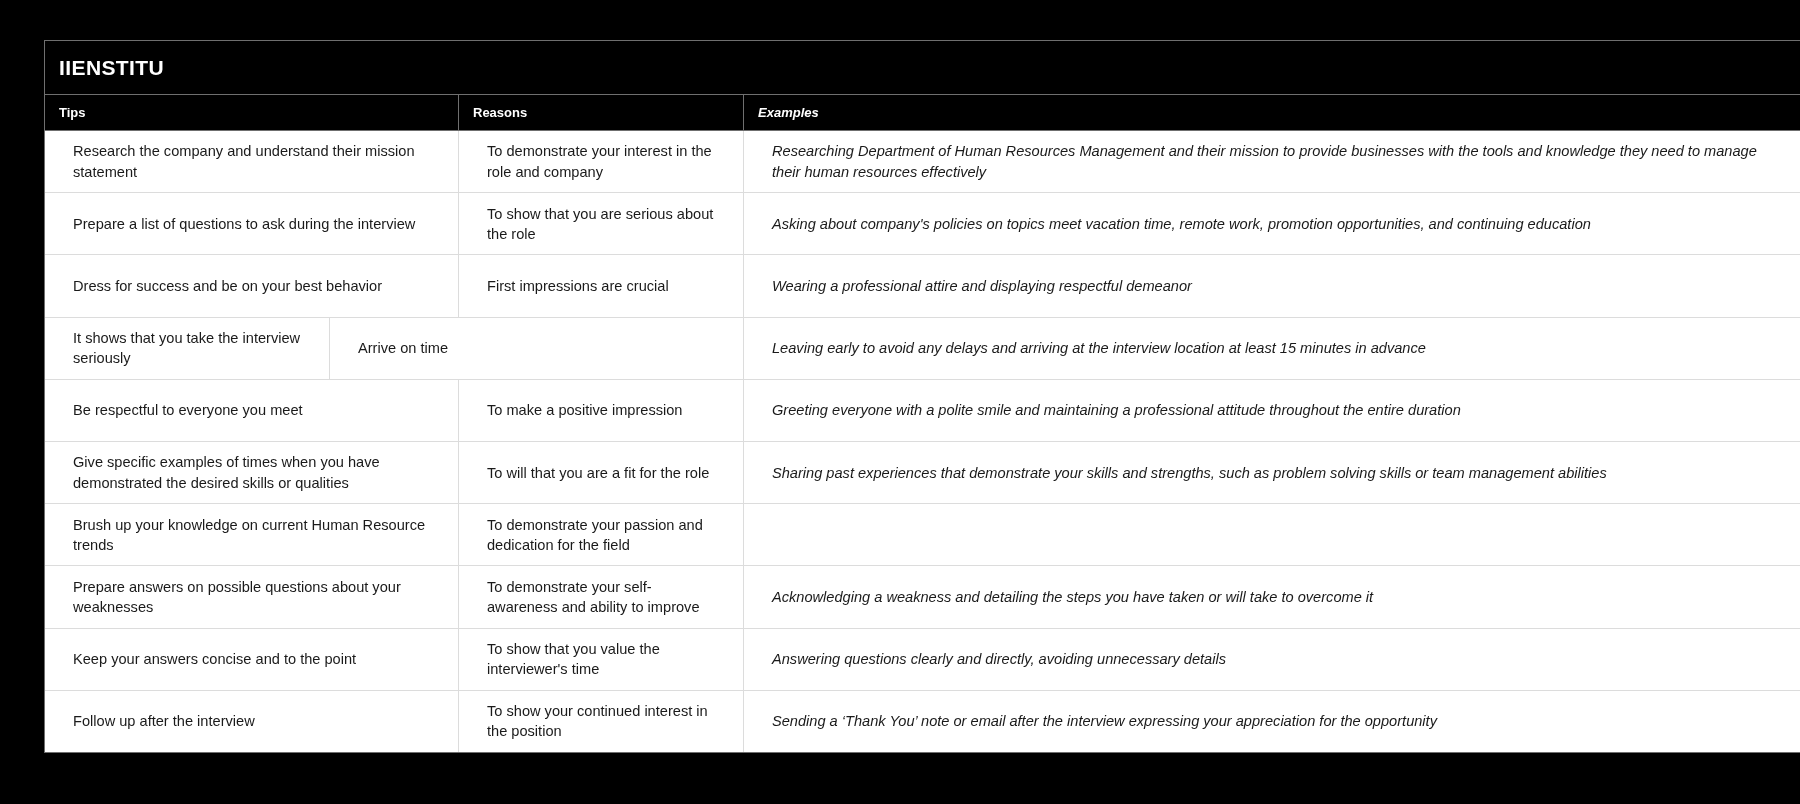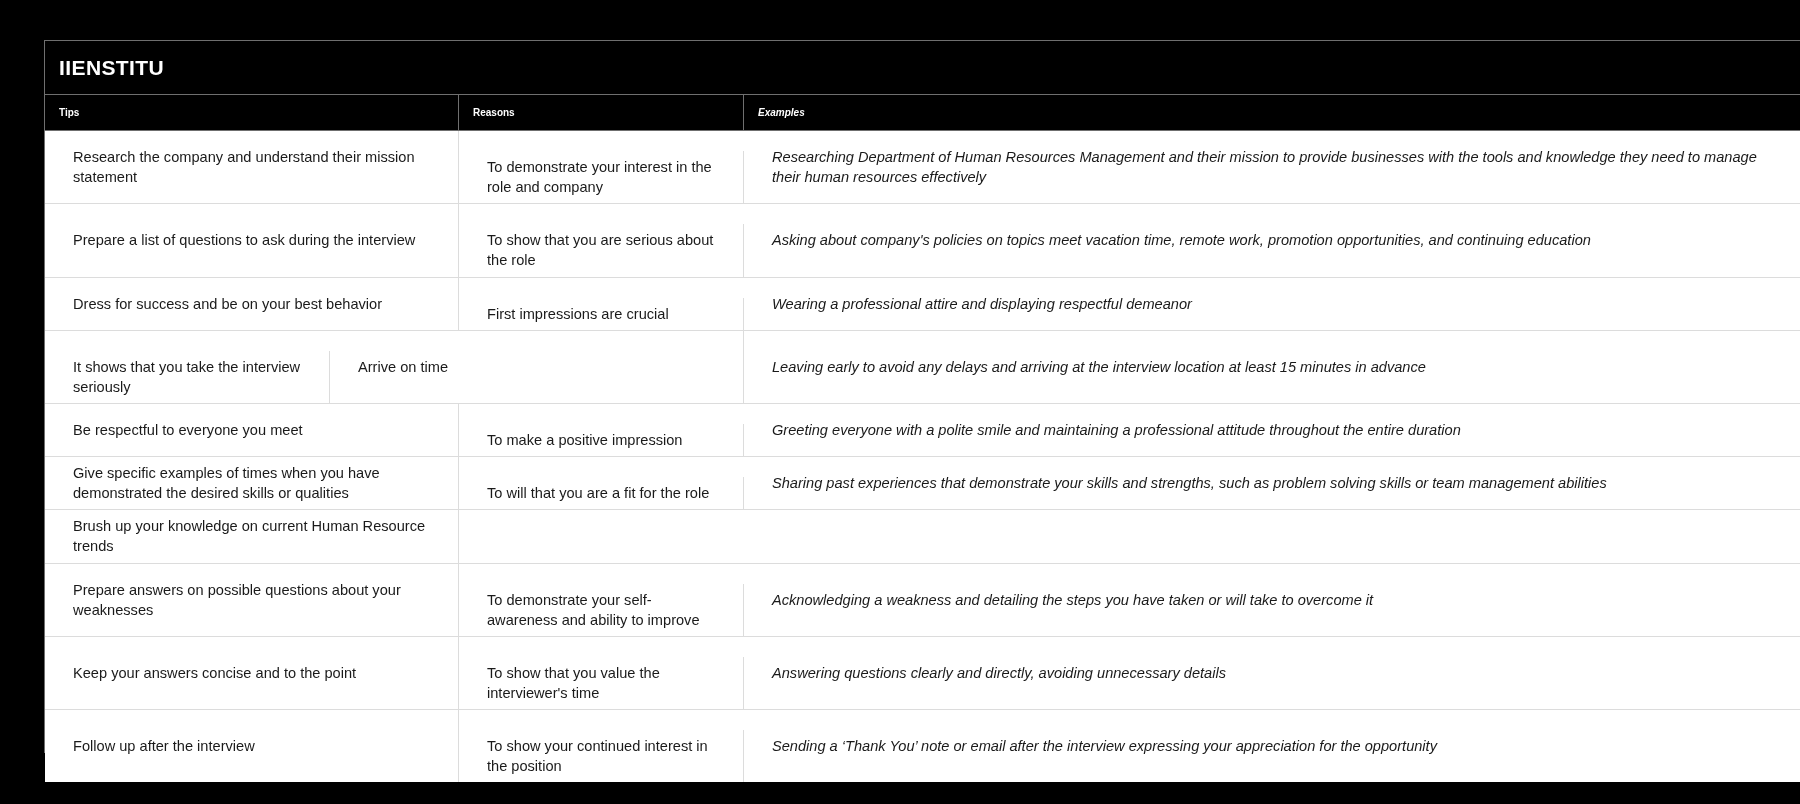--- a/index.html
+++ b/index.html
@@ -44,21 +44,21 @@
   }
   .head-row {
     height: 36px;
     min-height: 36px;
     background: #000000;
     display: flex;
     border-bottom: 1px solid #6f6f6f;
   }
   .head-cell {
     color: #ffffff;
-    font-size: 10px;
+    font-size: 13px;
     font-weight: 700;
     display: flex;
     align-items: center;
     padding-left: 14px;
   }
   .body {
     flex: 1;
     background: #ffffff;
     display: flex;
     flex-direction: column;
@@ -75,21 +75,21 @@
     align-items: center;
     padding: 6px 28px;
     font-size: 14.6px;
     line-height: 1.38;
     color: #1a1a1a;
   }
   .col-tips   { width: 414px; min-width: 414px; }
   .col-reason { width: 285px; min-width: 285px; }
   .col-ex     { flex: 1; font-style: italic; }
   .body .col-tips   { border-right: 1px solid #dcdcdc; }
-  .body .col-reason { border-right: 1px solid #dcdcdc; margin-top: 20px; }
+  .body .col-reason { border-right: 1px solid #dcdcdc; }
   .head-row .col-tips,
   .head-row .col-reason { border-right: 1px solid #6f6f6f; }
 </style>
 </head>
 <body>
 
 <div class="page">
   <div class="table-frame">
 
     <div class="brand-bar">
@@ -128,20 +128,21 @@
         <div class="cell col-reason">To make a positive impression</div>
         <div class="cell col-ex">Greeting everyone with a polite smile and maintaining a professional attitude throughout the entire duration</div>
       </div>
       <div class="row">
         <div class="cell col-tips">Give specific examples of times when you have demonstrated the desired skills or qualities</div>
         <div class="cell col-reason">To will that you are a fit for the role</div>
         <div class="cell col-ex">Sharing past experiences that demonstrate your skills and strengths, such as problem solving skills or team management abilities</div>
       </div>
       <div class="row">
         <div class="cell col-tips">Brush up your knowledge on current Human Resource trends</div>
+        <div class="cell col-reason">To demonstrate your passion and dedication for the field</div>
       </div>
       <div class="row">
         <div class="cell col-tips">Prepare answers on possible questions about your weaknesses</div>
         <div class="cell col-reason">To demonstrate your self-awareness and ability to improve</div>
         <div class="cell col-ex">Acknowledging a weakness and detailing the steps you have taken or will take to overcome it</div>
       </div>
       <div class="row">
         <div class="cell col-tips">Keep your answers concise and to the point</div>
         <div class="cell col-reason">To show that you value the interviewer's time</div>
         <div class="cell col-ex">Answering questions clearly and directly, avoiding unnecessary details</div>

